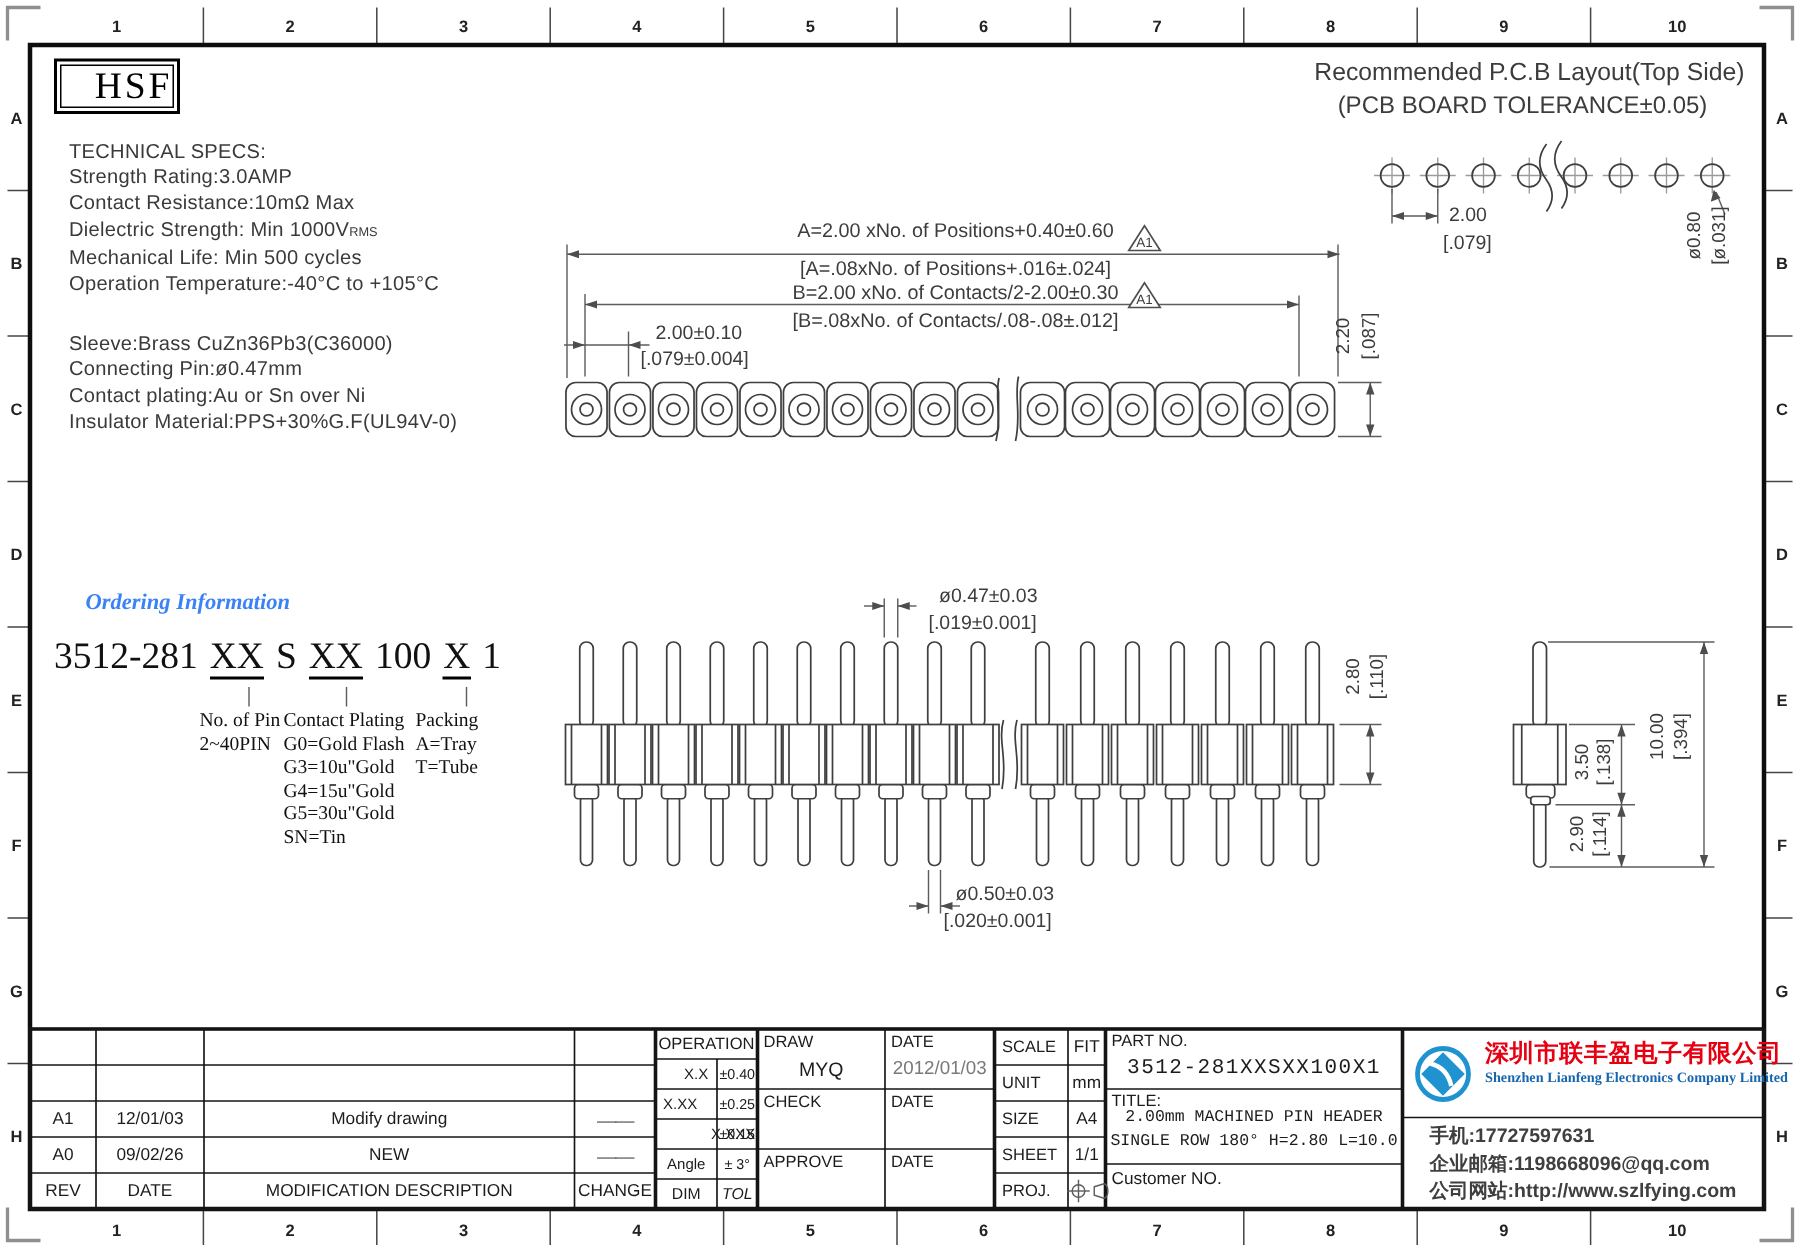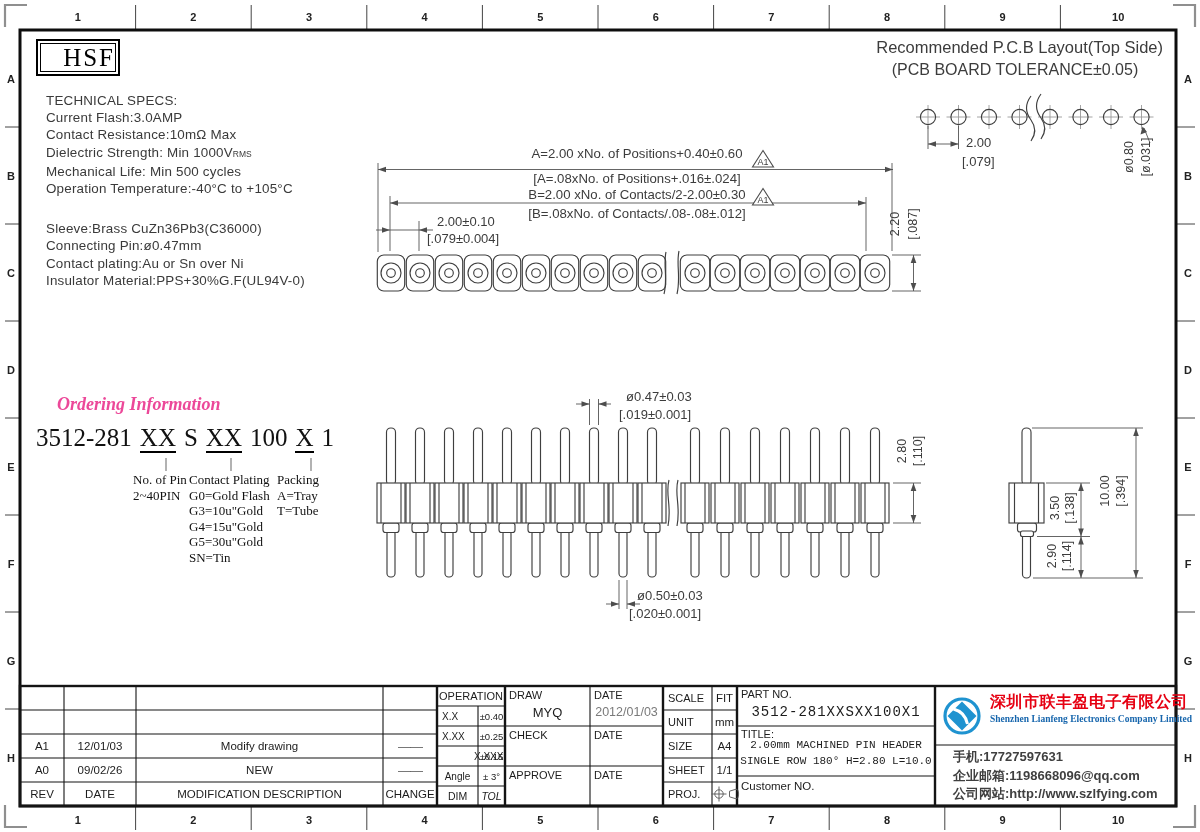--- a/index.html
+++ b/index.html
@@ -21,21 +21,21 @@
   .tbl2{stroke:#141414;stroke-width:2.4;fill:none;}
   .specs{position:absolute;left:46px;top:92px;font-size:13.4px;line-height:17.2px;
          color:#3a3a3a;letter-spacing:.2px;white-space:nowrap;}
   .specs .gap{margin-top:23px;}
   .sub{font-size:8.5px;letter-spacing:0;}
   .hsfbox{position:absolute;left:36px;top:39px;width:84px;height:37px;border:2.8px solid #000;box-sizing:border-box;}
   .hsfbox .inner{position:absolute;left:2px;top:2px;right:2px;bottom:2px;border:1.2px solid #000;
       display:flex;align-items:center;justify-content:flex-end;}
   .hsfbox .txt{font-family:"Liberation Serif",serif;font-size:25px;letter-spacing:2px;color:#000;}
   .ord-title{position:absolute;left:57px;top:394px;font-family:"Liberation Serif",serif;
-      font-style:italic;font-weight:bold;font-size:18px;color:#ec4899;white-space:nowrap;}
+      font-style:italic;font-weight:bold;font-size:15px;color:#3b82f6;white-space:nowrap;}
   .pn{position:absolute;left:36px;top:424px;font-family:"Liberation Serif",serif;font-size:25px;
       color:#111;white-space:nowrap;}
   .pn .seg{margin-right:8px;}
   .pn .u{border-bottom:2px solid #000;}
   .ordcol{position:absolute;font-family:"Liberation Serif",serif;font-size:13px;line-height:15.5px;
       color:#111;white-space:nowrap;}
   .tbc{position:absolute;display:flex;align-items:center;justify-content:center;
       font-size:11.5px;color:#1c1c1c;white-space:nowrap;box-sizing:border-box;}
   .tblab{position:absolute;font-size:11px;color:#1c1c1c;white-space:nowrap;}
   .mono{font-family:"Liberation Mono",monospace;}
@@ -467,21 +467,21 @@
 </svg>
 
 <div class="hsfbox">
   <div class="inner">
     <span class="txt">HSF</span>
   </div>
 </div>
 
 <div class="specs">
   <div>TECHNICAL SPECS:</div>
-  <div>Current Flash:3.0AMP</div>
+  <div>Strength Rating:3.0AMP</div>
   <div>Contact Resistance:10mΩ Max</div>
   <div><span>Dielectric Strength: Min 1000V</span><span class="sub">RMS</span></div>
   <div>Mechanical Life: Min 500 cycles</div>
   <div>Operation Temperature:-40°C to +105°C</div>
   <div class="gap">Sleeve:Brass CuZn36Pb3(C36000)</div>
   <div>Connecting Pin:ø0.47mm</div>
   <div>Contact plating:Au or Sn over Ni</div>
   <div>Insulator Material:PPS+30%G.F(UL94V-0)</div>
 </div>
 
@@ -514,21 +514,21 @@
 <div class="tbc" style="left:20px;top:758px;width:44px;height:24px;">A0</div>
 <div class="tbc" style="left:64px;top:758px;width:72px;height:24px;">09/02/26</div>
 <div class="tbc" style="left:136px;top:758px;width:247px;height:24px;">NEW</div>
 <div class="tbc dash" style="left:383px;top:758px;width:54px;height:24px;">——</div>
 <div class="tbc" style="left:20px;top:782px;width:44px;height:24px;">REV</div>
 <div class="tbc" style="left:64px;top:782px;width:72px;height:24px;">DATE</div>
 <div class="tbc" style="left:136px;top:782px;width:247px;height:24px;">MODIFICATION DESCRIPTION</div>
 <div class="tbc" style="left:383px;top:782px;width:54px;height:24px;">CHANGE</div>
 
 <div class="tbc" style="left:437px;top:686px;width:68px;height:20px;font-size:11px;">OPERATION</div>
-<div class="tbc" style="left:437px;top:706px;width:41px;height:20px;font-size:10px;justify-content:flex-start;padding-left:5px;">X.X</div>
+<div class="tbc" style="left:437px;top:706px;width:41px;height:20px;font-size:10px;justify-content:flex-start;padding-left:19px;">X.X</div>
 <div class="tbc" style="left:478px;top:706px;width:27px;height:20px;font-size:9.5px;">±0.40</div>
 <div class="tbc" style="left:437px;top:726px;width:41px;height:20px;font-size:10px;justify-content:flex-start;padding-left:5px;">X.XX</div>
 <div class="tbc" style="left:478px;top:726px;width:27px;height:20px;font-size:9.5px;">±0.25</div>
 <div class="tbc" style="left:437px;top:746px;width:41px;height:20px;font-size:10px;justify-content:flex-start;padding-left:5px;margin-left:32px;">X.XXX</div>
 <div class="tbc" style="left:478px;top:746px;width:27px;height:20px;font-size:9.5px;">±0.15</div>
 <div class="tbc" style="left:437px;top:766px;width:41px;height:20px;font-size:10px;">Angle</div>
 <div class="tbc" style="left:478px;top:766px;width:27px;height:20px;font-size:9.5px;">± 3°</div>
 <div class="tbc" style="left:437px;top:786px;width:41px;height:20px;font-size:10.5px;text-align:right;">DIM</div>
 <div class="tbc" style="left:478px;top:786px;width:27px;height:20px;font-size:10.5px;font-style:italic;">TOL</div>
 

